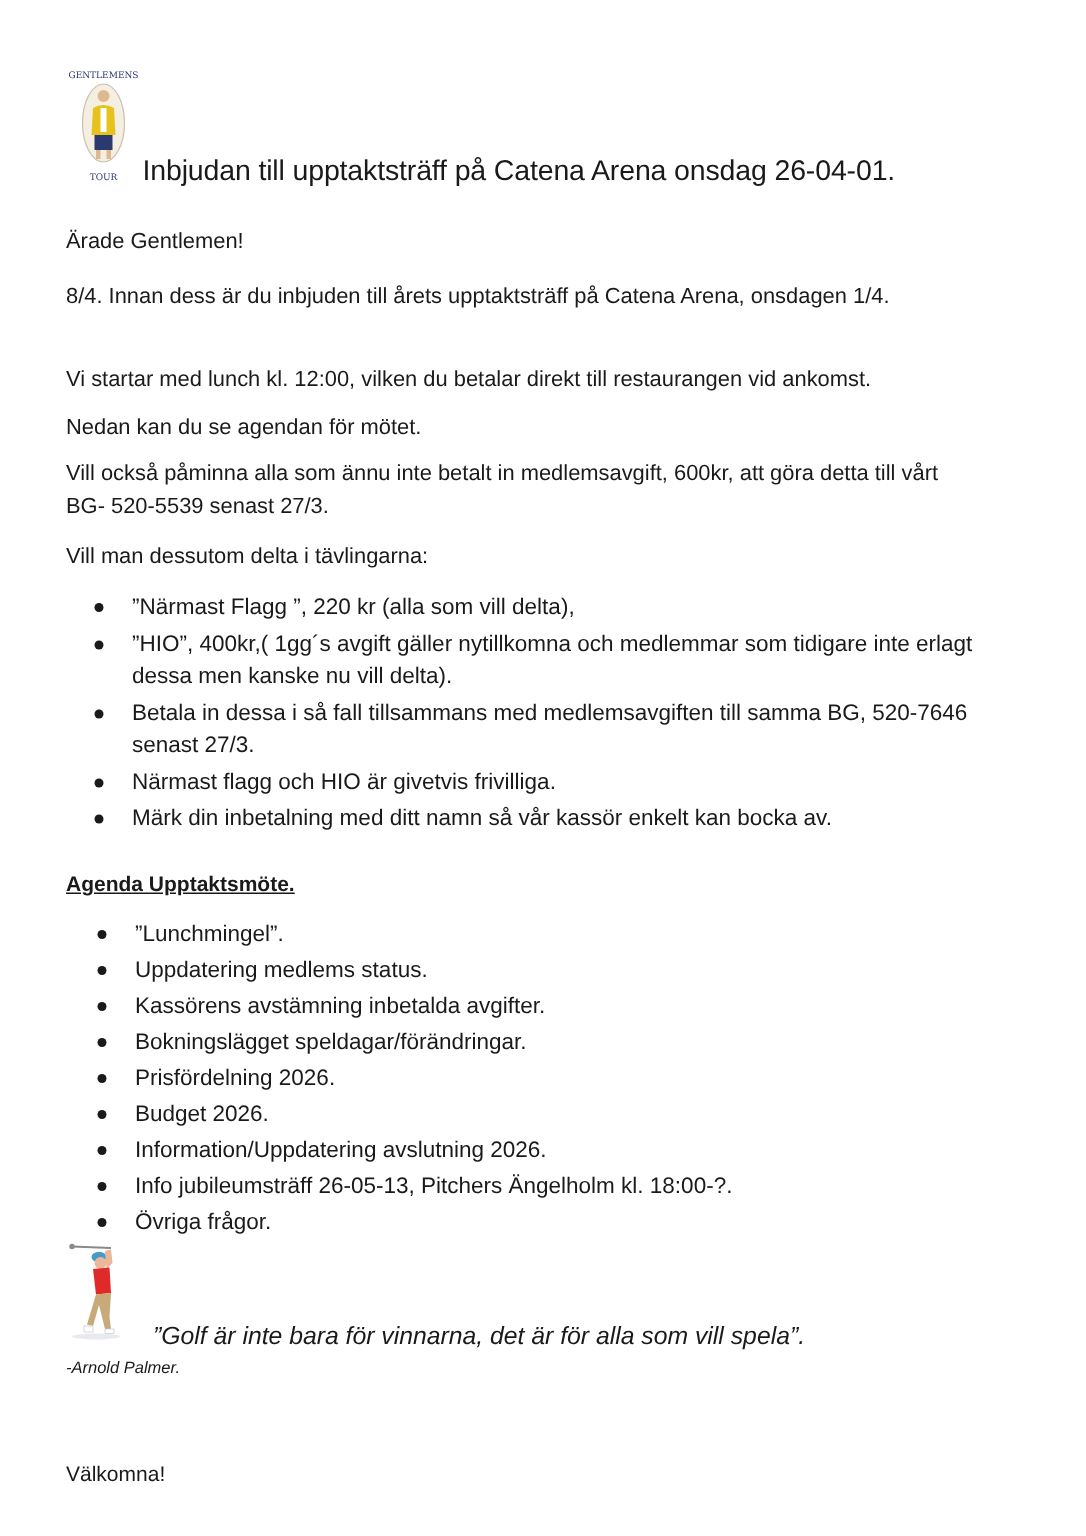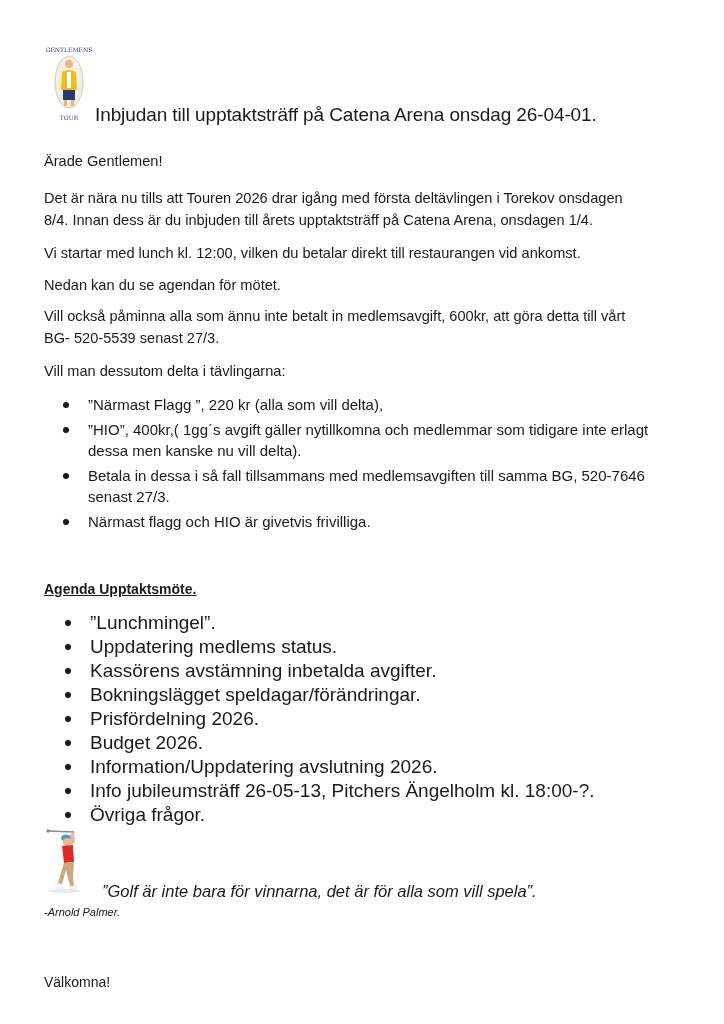--- a/index.html
+++ b/index.html
@@ -6,21 +6,21 @@
     body { width: 724px; height: 1024px; position: relative; overflow: hidden;
            font-family: "Liberation Sans", sans-serif; color: #1a1a1a; }
     .abs { position: absolute; }
     .logo { left: 44px; top: 42px; width: 50px; height: 84px; }
     .title { left: 95px; top: 104px; font-size: 19px; white-space: nowrap; letter-spacing: -0.1px; }
     .p { left: 44px; font-size: 14.6px; line-height: 21.5px; white-space: nowrap; }
     .bullets { left: 42px; width: 650px; font-size: 15px; }
     .bullet-row { position: relative; padding-left: 46px; line-height: 21.5px; margin-bottom: 3px; }
     .bullet-dot { position: absolute; left: 21px; top: 8px; width: 6px; height: 6px; border-radius: 50%; background: #1a1a1a; }
     .agenda-title { left: 44px; top: 581px; font-size: 14px; font-weight: bold; text-decoration: underline; white-space: nowrap; }
-    .agenda { left: 44px; width: 650px; font-size: 19px; }
+    .agenda { left: 44px; width: 650px; font-size: 15px; }
     .agenda .bullet-row { margin-bottom: 2.5px; }
     .golfer { left: 44px; top: 828px; width: 46px; height: 68px; }
     .quote { left: 102px; top: 882px; font-size: 16.5px; font-style: italic; white-space: nowrap; }
     .author { left: 44px; top: 906px; font-size: 11px; font-style: italic; font-family: Liberation Sans, sans-serif; white-space: nowrap; }
     .welcome { left: 44px; top: 974px; font-size: 14px; white-space: nowrap; }
   </style>
 </head>
 <body>
 
 <div class="abs logo">
@@ -34,21 +34,20 @@
     <rect x="27" y="58" width="3" height="6" fill="#e0b890"></rect>
     <text x="25" y="10" font-size="6" text-anchor="middle" fill="#2a3a6e" font-family="DejaVu Serif, serif">GENTLEMENS</text>
     <text x="25" y="78" font-size="6" text-anchor="middle" fill="#2a3a6e" font-family="DejaVu Serif, serif">TOUR</text>
   </svg>
 </div>
 
 <div class="abs title">Inbjudan till upptaktsträff på Catena Arena onsdag 26-04-01.</div>
 
 <div class="abs p" style="top:151px">Ärade Gentlemen!</div>
 <div class="abs p" style="top:188px">
-  <div>Det är nära nu tills att Touren 2026 drar igång med första deltävlingen i Torekov onsdagen</div>
   <div>8/4. Innan dess är du inbjuden till årets upptaktsträff på Catena Arena, onsdagen 1/4.</div>
 </div>
 <div class="abs p" style="top:243px">Vi startar med lunch kl. 12:00, vilken du betalar direkt till restaurangen vid ankomst.</div>
 <div class="abs p" style="top:275px">Nedan kan du se agendan för mötet.</div>
 <div class="abs p" style="top:306px">
   <div>Vill också påminna alla som ännu inte betalt in medlemsavgift, 600kr, att göra detta till vårt</div>
   <div>BG- 520-5539 senast 27/3.</div>
 </div>
 <div class="abs p" style="top:361px">Vill man dessutom delta i tävlingarna:</div>
 
@@ -63,20 +62,24 @@
     <div>dessa men kanske nu vill delta).</div>
   </div>
   <div class="bullet-row">
     <span class="bullet-dot"></span>
     <div>Betala in dessa i så fall tillsammans med medlemsavgiften till samma BG, 520-7646</div>
     <div>senast 27/3.</div>
   </div>
   <div class="bullet-row">
     <span class="bullet-dot"></span>
     <div>Närmast flagg och HIO är givetvis frivilliga.</div>
+  </div>
+  <div class="bullet-row">
+    <span class="bullet-dot"></span>
+    <div>Märk din inbetalning med ditt namn så vår kassör enkelt kan bocka av.</div>
   </div>
 </div>
 
 <div class="abs agenda-title">Agenda Upptaktsmöte.</div>
 
 <div class="abs agenda" style="top:612px">
   <div class="bullet-row">
       <span class="bullet-dot"></span>
       <div>”Lunchmingel”.</div>
     </div>

